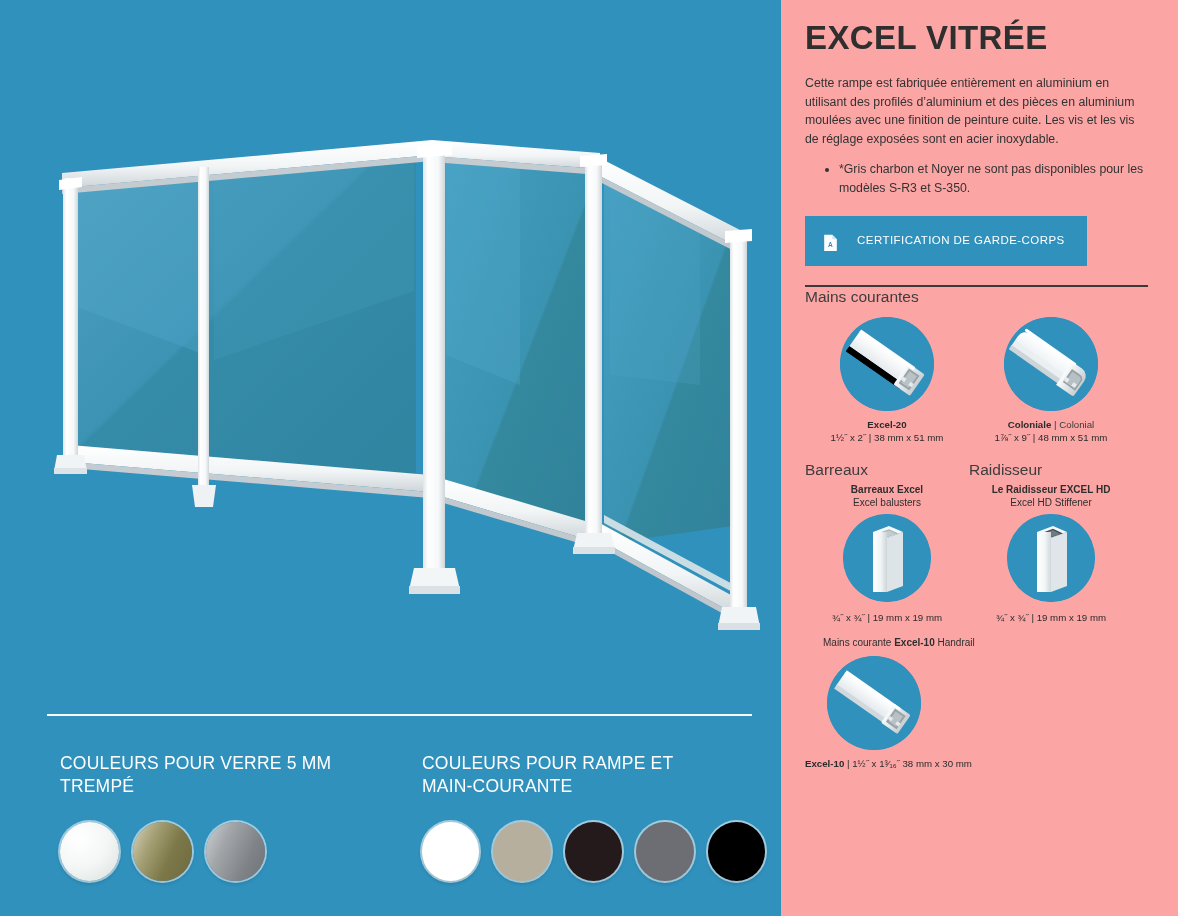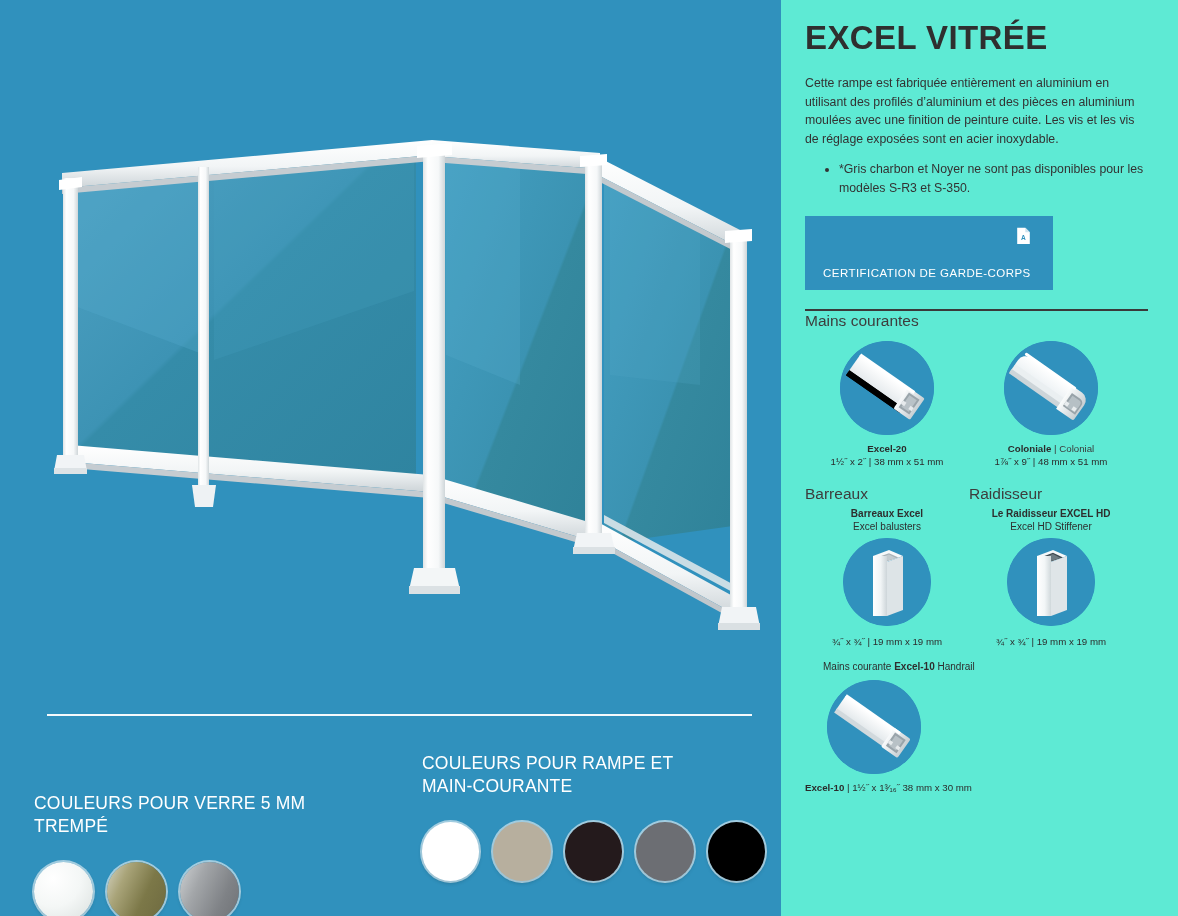--- a/index.html
+++ b/index.html
@@ -55,21 +55,21 @@
   
   .colors-wrap {
     position: absolute;
     left: 0;
     top: 752px;
     width: 781px;
     height: 150px;
     display: flex;
   }
   .color-group { position: relative; }
-  .color-group.glass { width: 365px; padding-left: 34px; margin-top: 40px; }
+  .color-group.glass { width: 365px; padding-left: 60px; }
   .color-group.rail  { width: 400px; padding-left: 57px; }
 
   .color-title {
     color: #ffffff;
     font-size: 17.5px;
     letter-spacing: .2px;
     line-height: 23px;
     font-weight: 400;
     text-transform: uppercase;
     max-width: 315px;
@@ -88,21 +88,21 @@
     box-shadow: 0 0 0 2px rgba(255,255,255,.55),
                 0 2px 4px rgba(0,0,0,.22);
   }
 
   
   .right-panel {
     position: relative;
     width: 397px;
     height: 916px;
     flex: 0 0 397px;
-    background: #5eead4;
+    background: #fca5a5;
     padding: 18px 28px 0 24px;
   }
 
   .product-title {
     font-size: 33px;
     font-weight: 700;
     color: #2f2f2f;
     letter-spacing: .4px;
     line-height: 40px;
   }
@@ -127,30 +127,29 @@
     max-width: 350px;
   }
   .note-list li {
     font-size: 12.3px;
     color: #333333;
     line-height: 18.5px;
   }
 
   .cert-btn {
     display: inline-flex;
-    align-items: flex-end;
+    align-items: flex-start;
     gap: 19px;
     margin-top: 19px;
-    padding: 11px 22px 11px 18px;
+    padding: 18px 22px 11px 18px;
     background: #3091bd;
     border: none;
     cursor: pointer;
     color: #ffffff;
     font-family: inherit;
-    flex-direction: column;
   }
   .cert-btn .doc-icon { display: block; }
   .cert-btn .cert-label {
     font-size: 11.5px;
     letter-spacing: .45px;
     font-weight: 400;
     white-space: nowrap;
   }
 
   .hr-dark {

